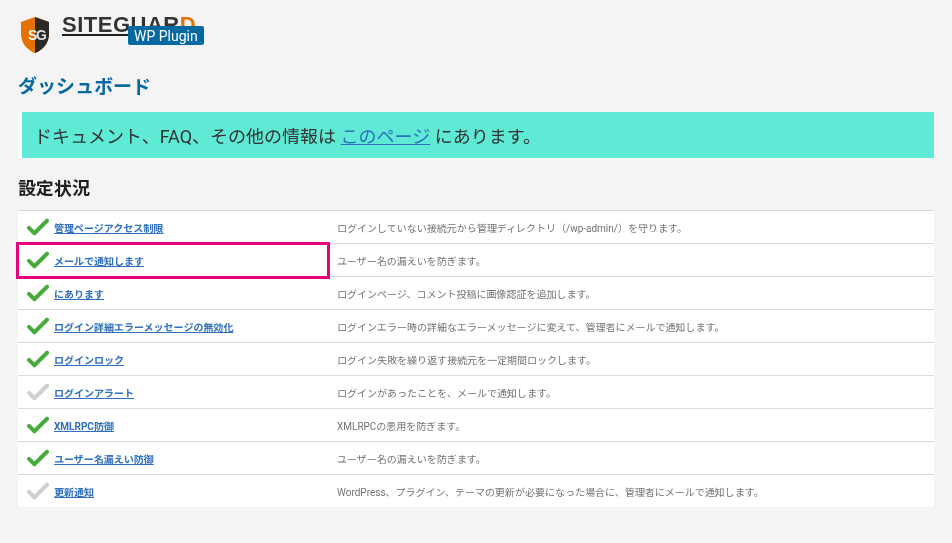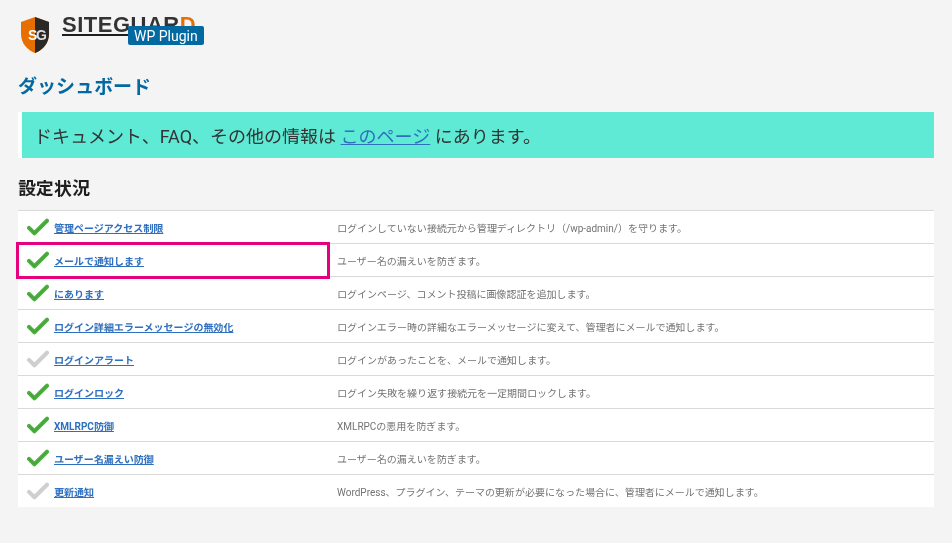--- a/index.html
+++ b/index.html
@@ -97,38 +97,38 @@
                 </svg></span>
               <a class="setting-link" href="#">ログイン詳細エラーメッセージの無効化</a>
             </div>
           </td>
           <td class="desc-cell">ログインエラー時の詳細なエラーメッセージに変えて、管理者にメールで通知します。</td>
         </tr>
         <tr>
           <td class="label-cell">
             <div class="row-wrap">
               <span class="icon"><svg viewBox="0 0 24 20" width="22" height="18">
-                  <path d="M2 11 L8 17 L22 3" stroke="#cfcfcf" stroke-width="4.5" fill="none" stroke-linecap="round" stroke-linejoin="round"></path>
-                </svg></span>
-              <a class="setting-link" href="#">ログインアラート</a>
-            </div>
-          </td>
-          <td class="desc-cell">ログインがあったことを、メールで通知します。</td>
-        </tr>
-        <tr>
-          <td class="label-cell">
-            <div class="row-wrap">
-              <span class="icon"><svg viewBox="0 0 24 20" width="22" height="18">
                   <path d="M2 11 L8 17 L22 3" stroke="#4caf3f" stroke-width="4.5" fill="none" stroke-linecap="round" stroke-linejoin="round"></path>
                   <path d="M2 11 L8 17 L22 3" stroke="#2e7d24" stroke-width="1" fill="none" stroke-linecap="round" stroke-linejoin="round" opacity="0.4"></path>
                 </svg></span>
               <a class="setting-link" href="#">ログインロック</a>
             </div>
           </td>
           <td class="desc-cell">ログイン失敗を繰り返す接続元を一定期間ロックします。</td>
+        </tr>
+        <tr>
+          <td class="label-cell">
+            <div class="row-wrap">
+              <span class="icon"><svg viewBox="0 0 24 20" width="22" height="18">
+                  <path d="M2 11 L8 17 L22 3" stroke="#cfcfcf" stroke-width="4.5" fill="none" stroke-linecap="round" stroke-linejoin="round"></path>
+                </svg></span>
+              <a class="setting-link" href="#">ログインアラート</a>
+            </div>
+          </td>
+          <td class="desc-cell">ログインがあったことを、メールで通知します。</td>
         </tr>
         <tr>
           <td class="label-cell">
             <div class="row-wrap">
               <span class="icon"><svg viewBox="0 0 24 20" width="22" height="18">
                   <path d="M2 11 L8 17 L22 3" stroke="#4caf3f" stroke-width="4.5" fill="none" stroke-linecap="round" stroke-linejoin="round"></path>
                   <path d="M2 11 L8 17 L22 3" stroke="#2e7d24" stroke-width="1" fill="none" stroke-linecap="round" stroke-linejoin="round" opacity="0.4"></path>
                 </svg></span>
               <a class="setting-link" href="#">XMLRPC防御</a>
             </div>

